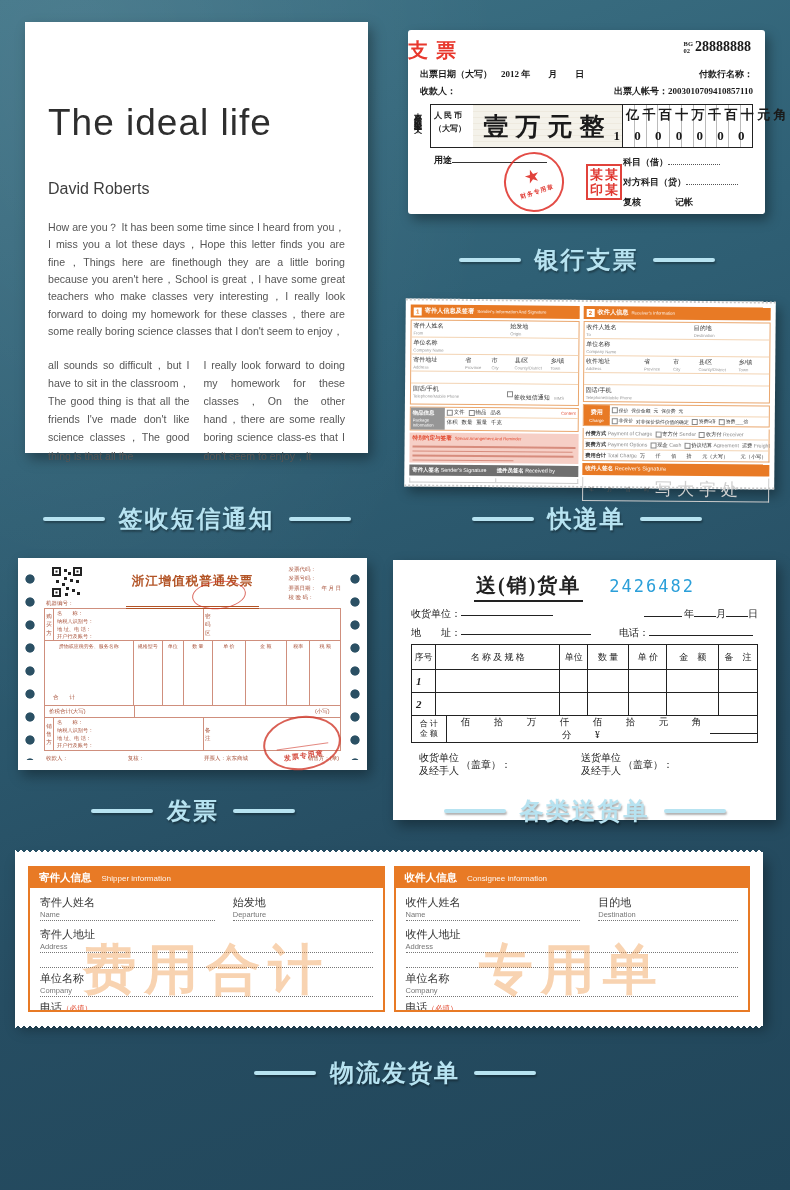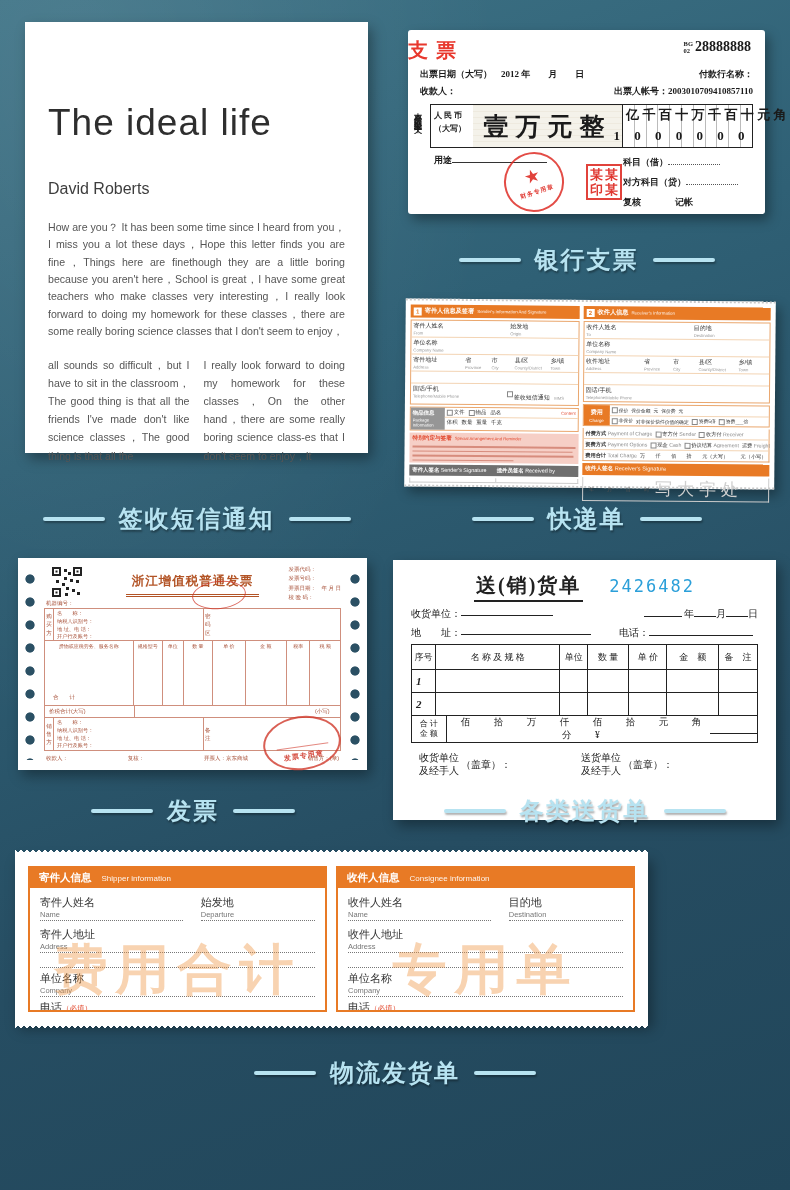--- a/index.html
+++ b/index.html
@@ -121,21 +121,21 @@
   .invoice { left:18px; top:558px; width:349px; height:212px; padding:6px 26px; color:#a8523a; }
   .perf { position:absolute; top:10px; bottom:10px; width:10px;
     background-image:radial-gradient(circle at 5px 11px, #2b5064 4.2px, transparent 5px);
     background-size:10px 23px; background-repeat:repeat-y; }
   .perf.l { left:7px; } .perf.r { right:7px; }
   .inv-header { position:relative; height:44px; }
   .inv-qr { position:absolute; left:8px; top:3px; }
   .inv-machine { position:absolute; left:2px; top:36px; font-size:5.5px; }
   .inv-title-wrap { position:absolute; left:0; right:0; top:7px; text-align:center; }
   .inv-title { display:inline-block; color:#b35426; font-weight:bold; font-size:12.5px; letter-spacing:1px;
-    border-bottom:3px double #b35426; padding:0 6px 4px 6px; }
+    border-bottom:3px double #b35426; padding:0 6px 16px 6px; }
   .inv-oval { position:absolute; left:148px; top:17px; width:54px; height:28px;
     border:1.5px solid rgba(208,56,43,.75); border-radius:50%; transform:rotate(-6deg); }
   .inv-right { position:absolute; right:0; top:1px; font-size:5.5px; line-height:1.7; text-align:left; }
   .inv-box { border:1px solid #cf8f7d; display:flex; height:33px; }
   .vcell { width:9px; border-right:1px solid #cf8f7d; font-size:5.5px; text-align:center;
     display:flex; align-items:center; justify-content:center; word-break:break-all; line-height:1.5; padding:1px; }
   .vcell.rb { border-right:none; border-left:1px solid #cf8f7d; }
   .inv-fields { flex:1; padding:1px 3px; font-size:5.2px; line-height:1.5; }
   .inv-empty { flex:.9; }
   .inv-table { border:1px solid #cf8f7d; border-top:none; }
@@ -177,21 +177,21 @@
   .dn-totalr { display:flex; }
   .dn-totalr .tl { width:10%; border-right:1px solid #222; font-size:8px; white-space:pre-line;
     display:flex; align-items:center; justify-content:center; height:26px; line-height:1.3; }
   .dn-totalr .tu { flex:1; display:flex; align-items:center; font-size:9.5px; letter-spacing:7px; padding-left:14px; }
   .dn-totalr .tu .ul { width:58px; border-bottom:1px solid #222; height:9px; margin-left:2px; }
   .dn-footer { display:flex; margin-top:9px; font-size:10px; gap:70px; padding-left:8px; }
   .dn-fblock { display:flex; align-items:center; gap:2px; }
   .dn-fblock .two { white-space:pre-line; line-height:1.25; }
 
   
-  .logistics { left:15px; top:855px; width:633px; height:168px; padding:11px 13px; display:flex; gap:9px; }
+  .logistics { left:15px; top:855px; width:748px; height:168px; padding:11px 13px; display:flex; gap:9px; }
   .zz { position:absolute; left:0; width:100%; height:6px;
     background-image:linear-gradient(45deg,#fff 50%,transparent 50%),linear-gradient(-45deg,#fff 50%,transparent 50%);
     background-size:6px 6px; background-repeat:repeat-x; }
   .zz.t { top:-6px; } .zz.b { bottom:-6px; transform:scaleY(-1); }
   .lg-panel { flex:1; border:2px solid #e87a25; position:relative; overflow:hidden; display:flex; flex-direction:column; }
   .lg-head { background:#e87a25; color:#fff; padding:3px 9px; display:flex; align-items:baseline; gap:10px; }
   .lg-head .cn { font-size:10.5px; font-weight:bold; }
   .lg-head .en { font-size:8px; opacity:.92; }
   .lg-body { padding:4px 10px 2px 10px; position:relative; flex:1; }
   .lg-row { display:flex; gap:18px; }

